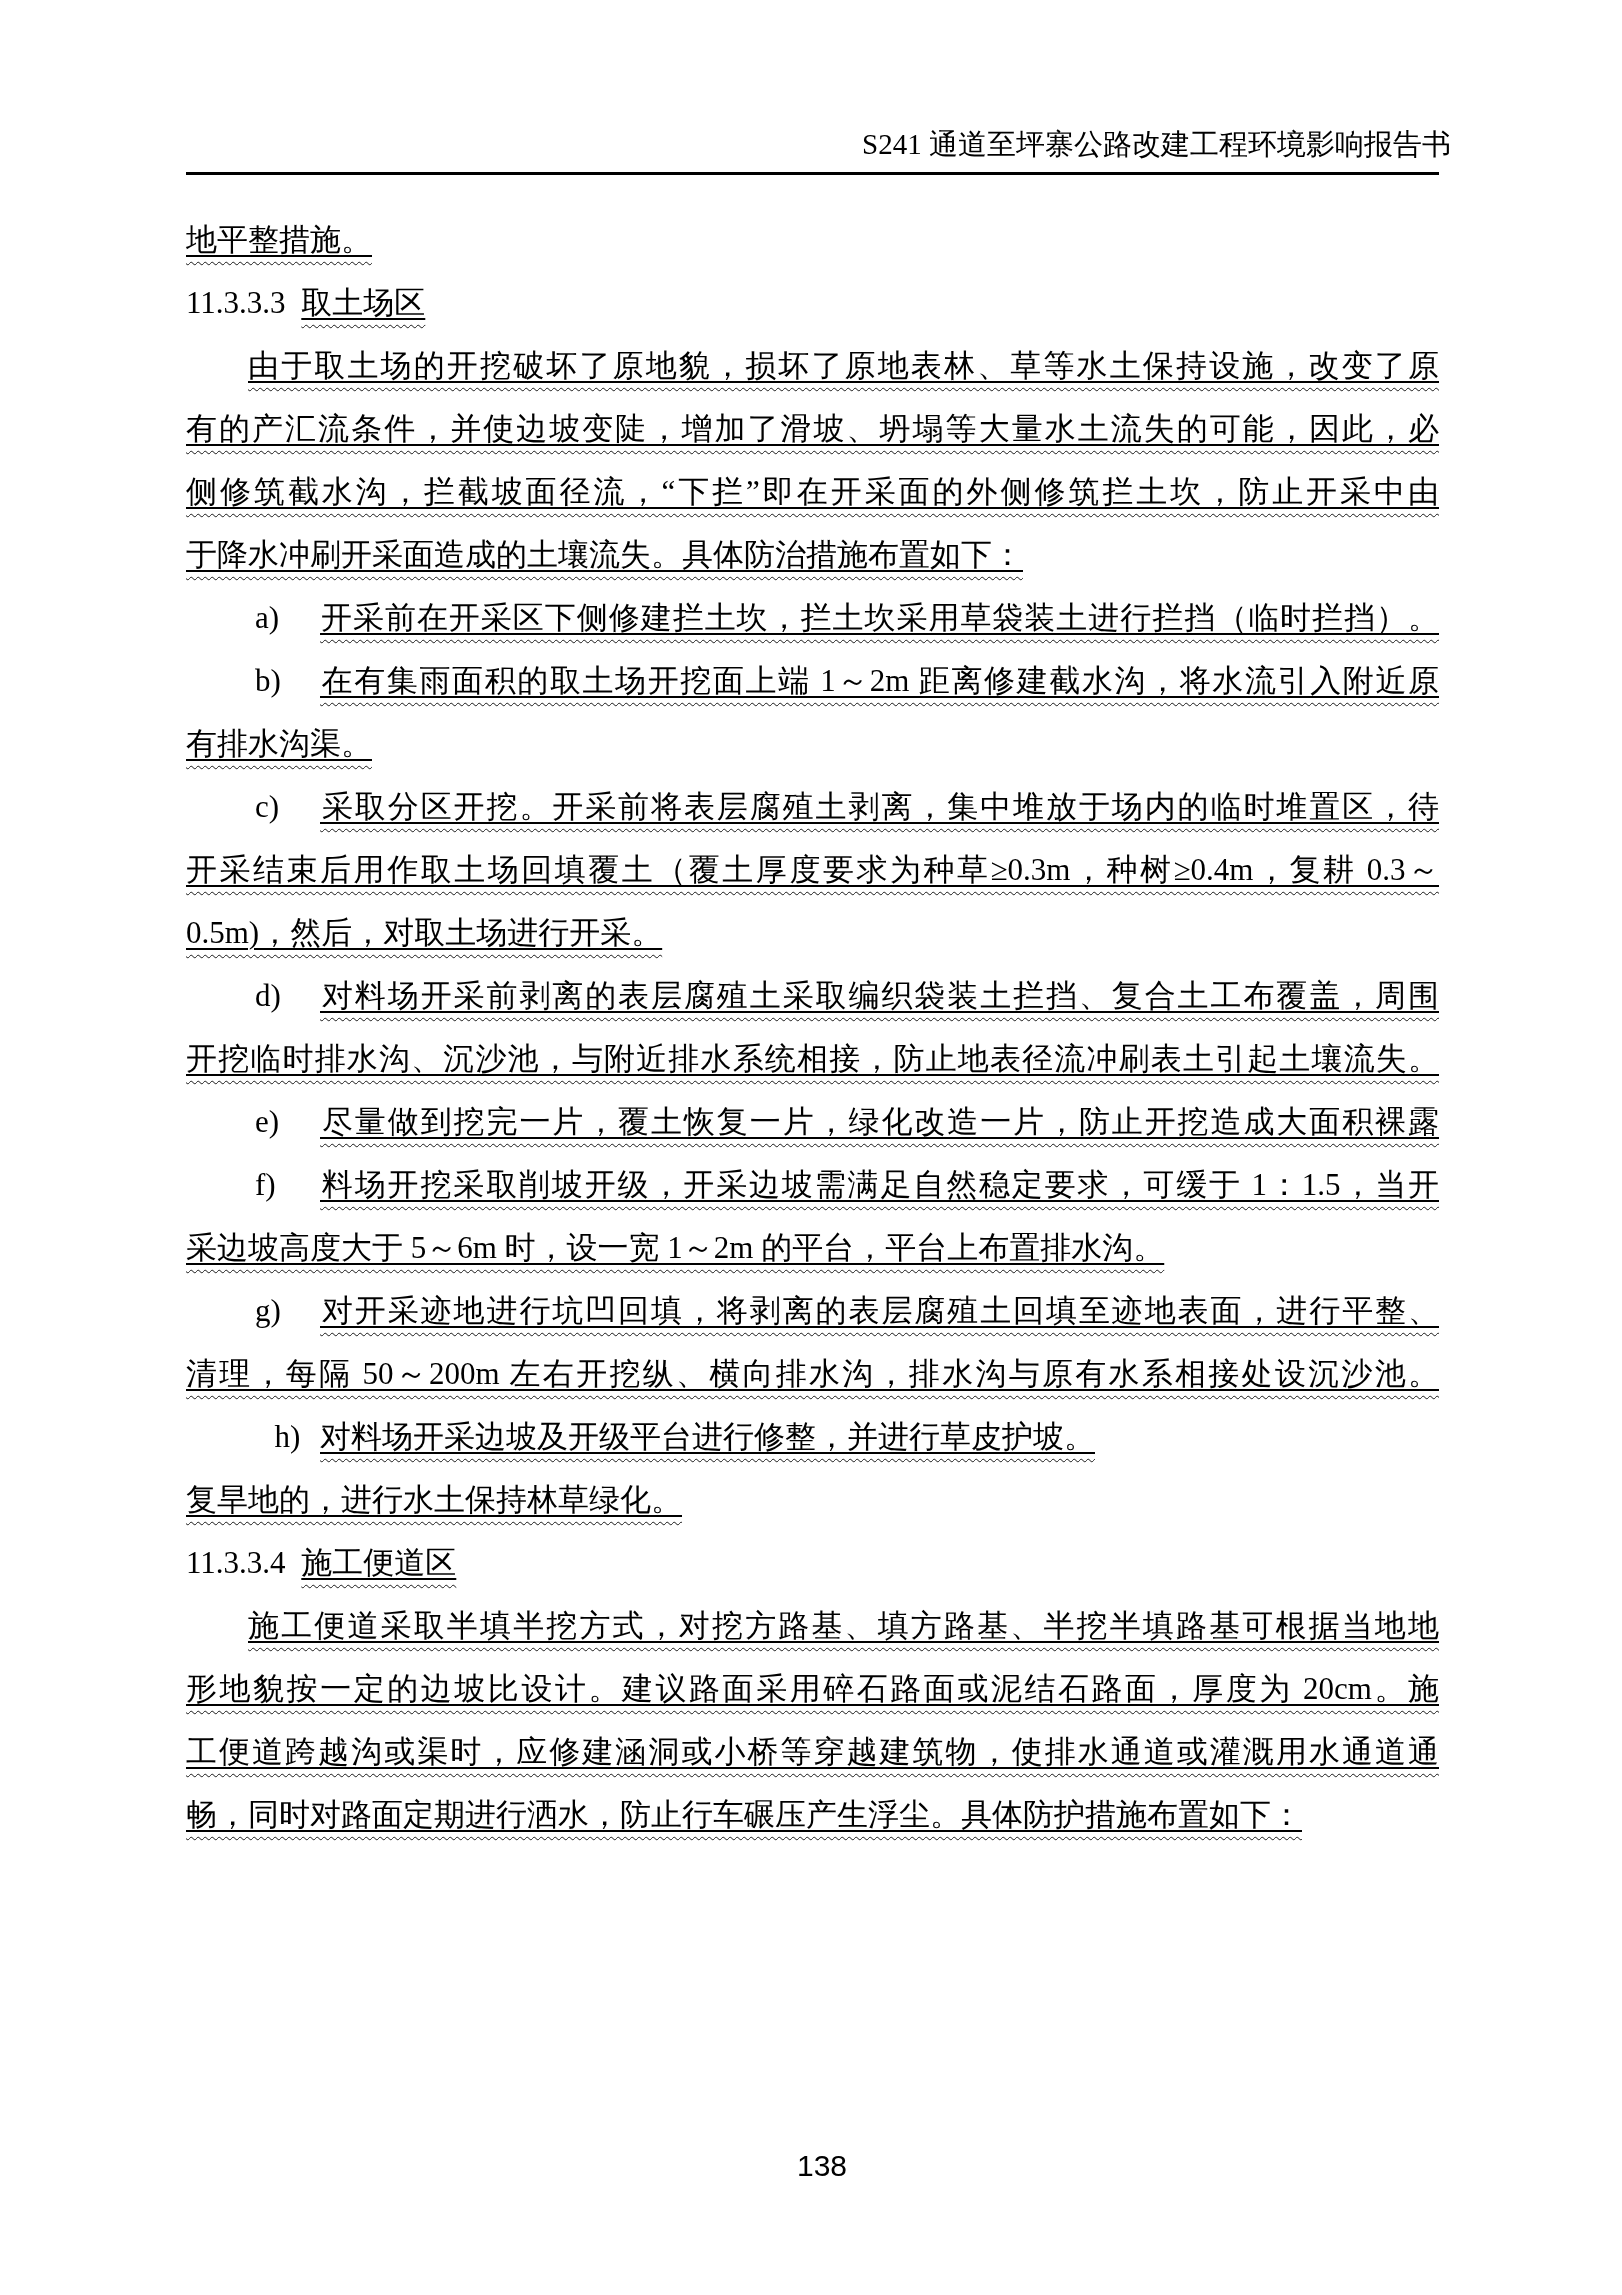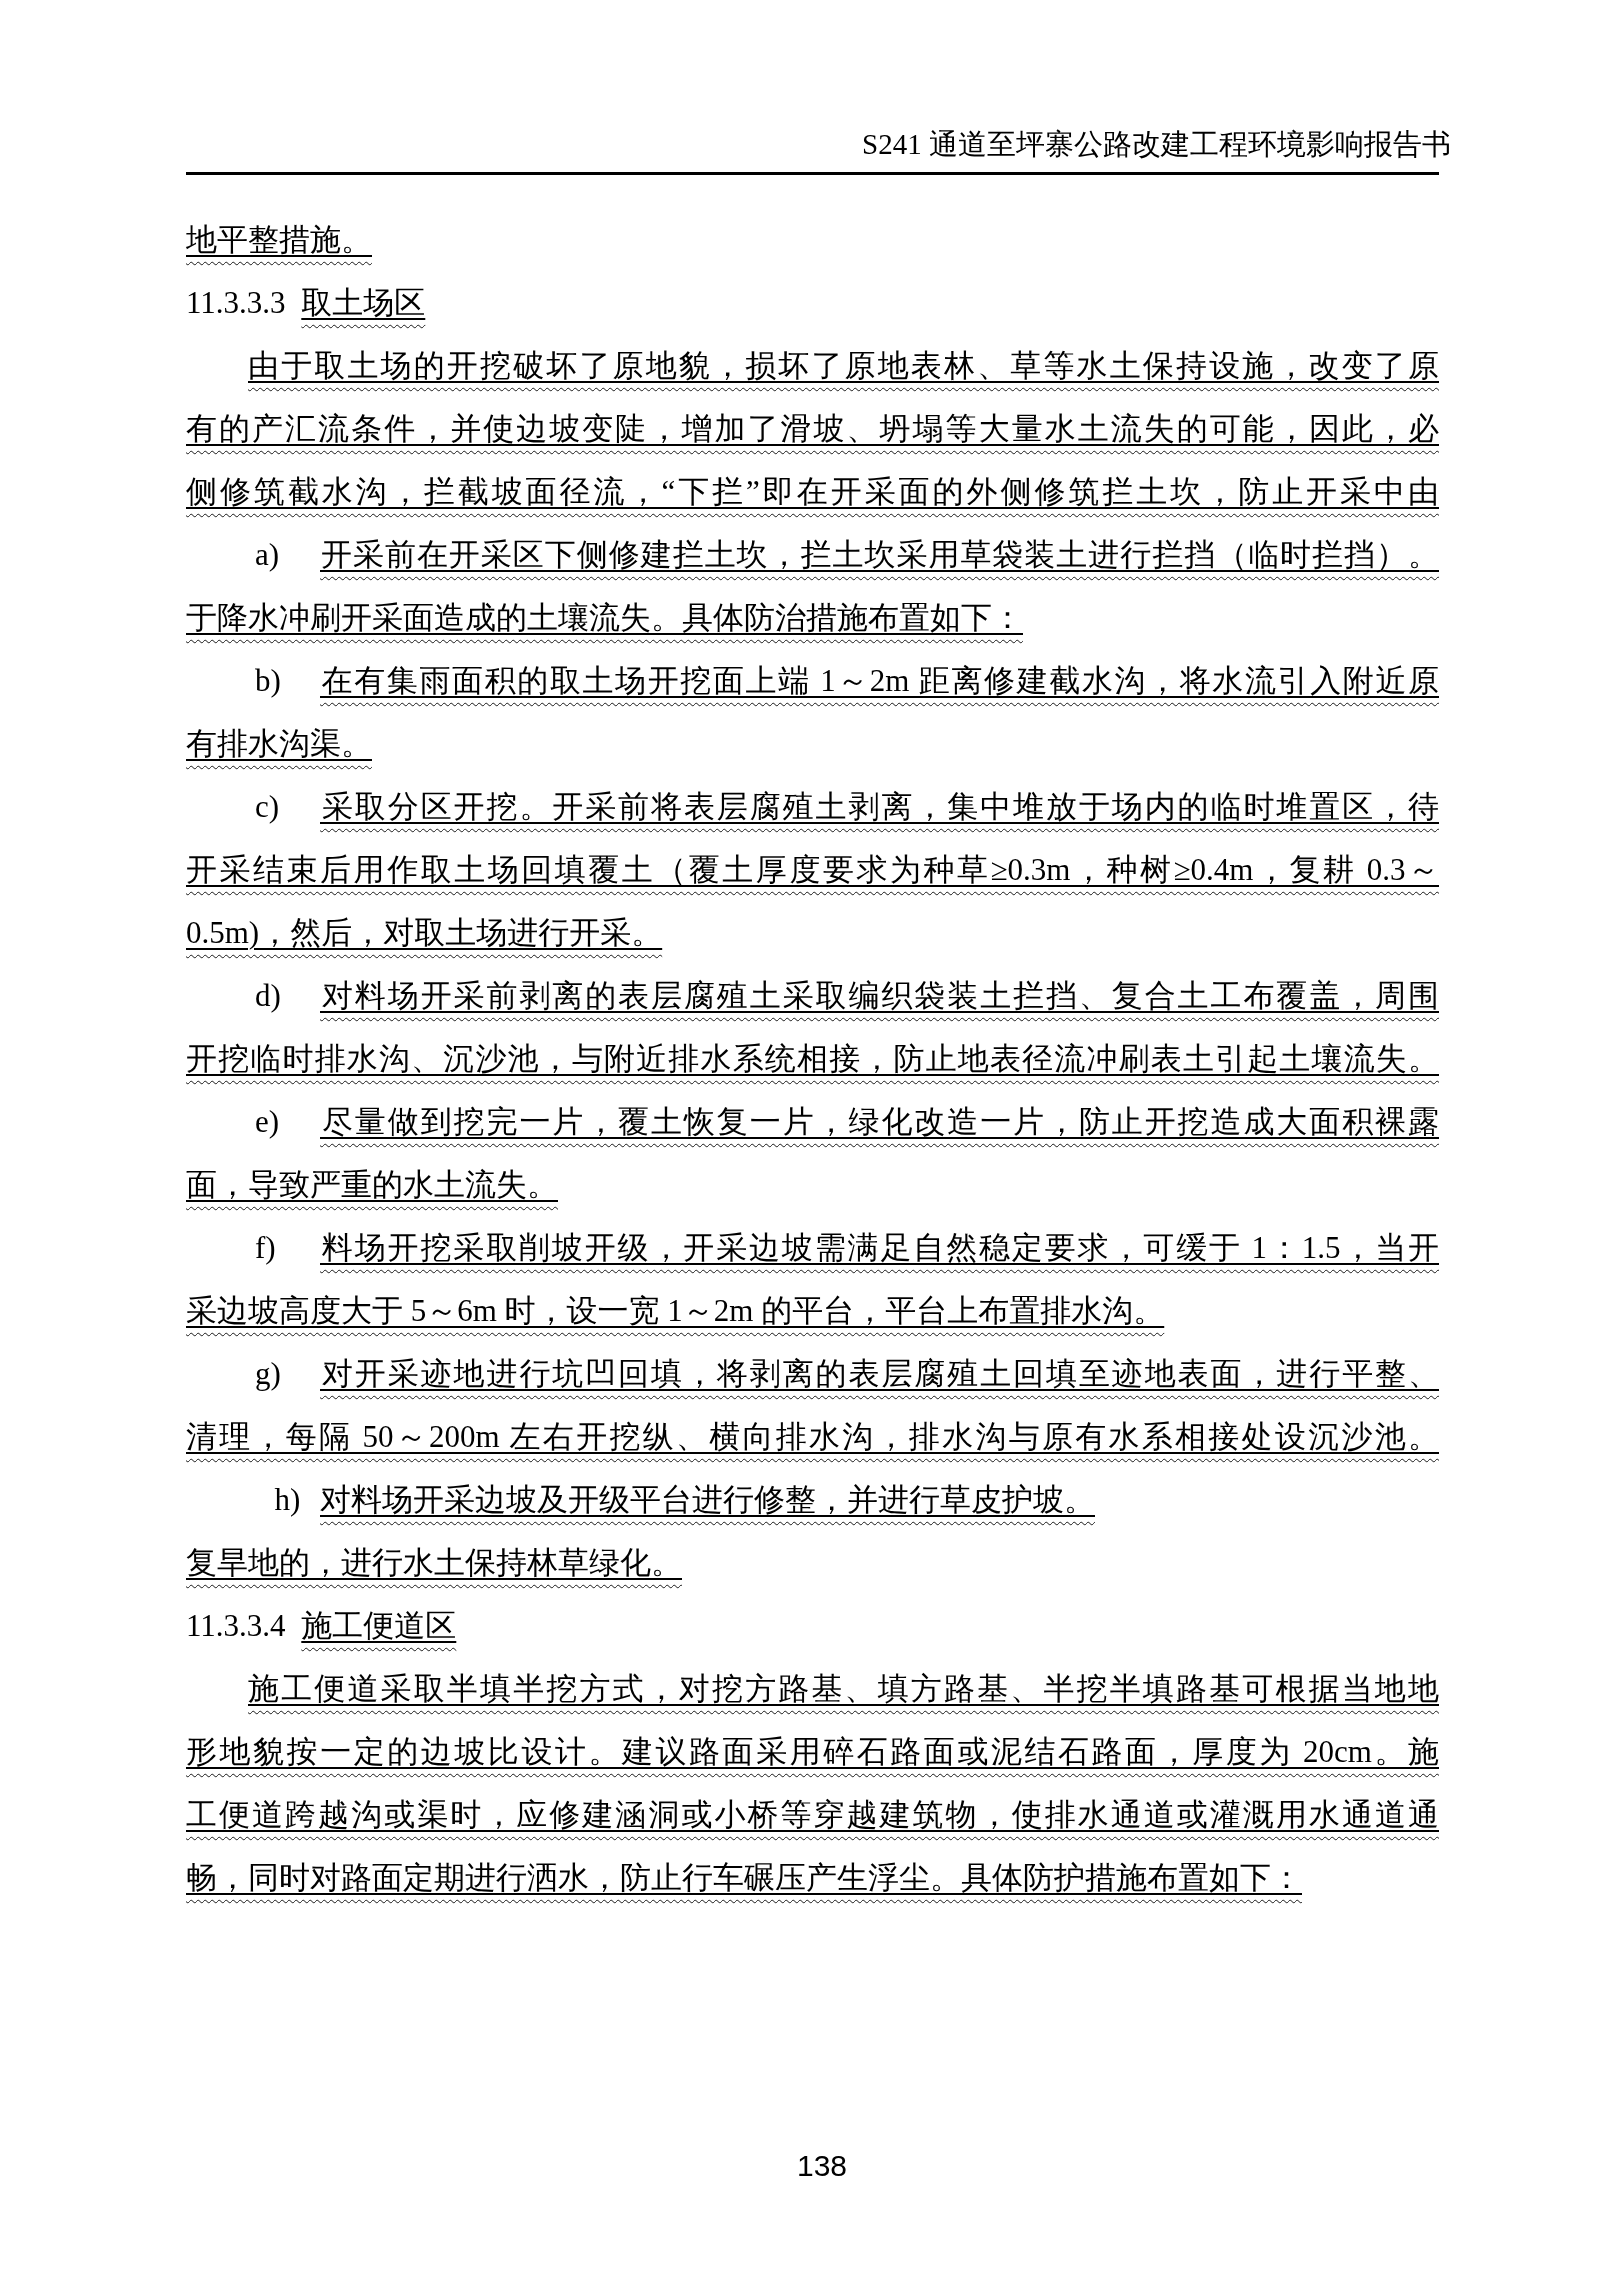--- a/index.html
+++ b/index.html
@@ -60,31 +60,30 @@
   <span>S241 通道至坪寨公路改建工程环境影响报告书</span>
 </div>
 <div class="header-rule"></div>
 
 <div class="doc-body">
     <div class="line cont"><span class="ul"><span class="wv">地平整措施。</span></span></div>
     <div class="line heading"><span class="marker hm">11.3.3.3</span><span class="ul"><span class="wv">取土场区</span></span></div>
     <div class="line para just"><span class="ul"><span class="wv">由于取土场的开挖破坏了原地貌，损坏了原地表林、草等水土保持设施，改变了原</span></span></div>
     <div class="line cont just"><span class="ul"><span class="wv">有的产汇流条件，并使边坡变陡，增加了滑坡、坍塌等大量水土流失的可能，因此，必</span></span></div>
     <div class="line cont just"><span class="ul"><span class="wv">侧修筑截水沟，拦截坡面径流，“下拦”即在开采面的外侧修筑拦土坎，防止开采中由</span></span></div>
+    <div class="line cont"><span class="ul"><span class="wv">于降水冲刷开采面造成的土壤流失。具体防治措施布置如下：</span></span></div>
     <div class="line list just"><span class="marker">a)</span><span class="ul"><span class="wv">开采前在开采区下侧修建拦土坎，拦土坎采用草袋装土进行拦挡（临时拦挡）。</span></span></div>
-    <div class="line cont"><span class="ul"><span class="wv">于降水冲刷开采面造成的土壤流失。具体防治措施布置如下：</span></span></div>
     <div class="line list just"><span class="marker">b)</span><span class="ul"><span class="wv">在有集雨面积的取土场开挖面上端 1～2m 距离修建截水沟，将水流引入附近原</span></span></div>
     <div class="line cont"><span class="ul"><span class="wv">有排水沟渠。</span></span></div>
     <div class="line list just"><span class="marker">c)</span><span class="ul"><span class="wv">采取分区开挖。开采前将表层腐殖土剥离，集中堆放于场内的临时堆置区，待</span></span></div>
     <div class="line cont just"><span class="ul"><span class="wv">开采结束后用作取土场回填覆土（覆土厚度要求为种草≥0.3m，种树≥0.4m，复耕 0.3～</span></span></div>
     <div class="line cont"><span class="ul"><span class="wv">0.5m)，然后，对取土场进行开采。</span></span></div>
     <div class="line list just"><span class="marker">d)</span><span class="ul"><span class="wv">对料场开采前剥离的表层腐殖土采取编织袋装土拦挡、复合土工布覆盖，周围</span></span></div>
     <div class="line cont just"><span class="ul"><span class="wv">开挖临时排水沟、沉沙池，与附近排水系统相接，防止地表径流冲刷表土引起土壤流失。</span></span></div>
     <div class="line list just"><span class="marker">e)</span><span class="ul"><span class="wv">尽量做到挖完一片，覆土恢复一片，绿化改造一片，防止开挖造成大面积裸露</span></span></div>
-    <div class="line cont"><span class="ul"><span class="wv">面，导致严重的水土流失。</span></span></div>
     <div class="line list just"><span class="marker">f)</span><span class="ul"><span class="wv">料场开挖采取削坡开级，开采边坡需满足自然稳定要求，可缓于 1：1.5，当开</span></span></div>
     <div class="line cont"><span class="ul"><span class="wv">采边坡高度大于 5～6m 时，设一宽 1～2m 的平台，平台上布置排水沟。</span></span></div>
     <div class="line list just"><span class="marker">g)</span><span class="ul"><span class="wv">对开采迹地进行坑凹回填，将剥离的表层腐殖土回填至迹地表面，进行平整、</span></span></div>
     <div class="line cont just"><span class="ul"><span class="wv">清理，每隔 50～200m 左右开挖纵、横向排水沟，排水沟与原有水系相接处设沉沙池。</span></span></div>
     <div class="line list"><span class="marker">h)</span><span class="ul"><span class="wv">对料场开采边坡及开级平台进行修整，并进行草皮护坡。</span></span></div>
     <div class="line cont"><span class="ul"><span class="wv">复旱地的，进行水土保持林草绿化。</span></span></div>
     <div class="line heading"><span class="marker hm">11.3.3.4</span><span class="ul"><span class="wv">施工便道区</span></span></div>
     <div class="line para just"><span class="ul"><span class="wv">施工便道采取半填半挖方式，对挖方路基、填方路基、半挖半填路基可根据当地地</span></span></div>
     <div class="line cont just"><span class="ul"><span class="wv">形地貌按一定的边坡比设计。建议路面采用碎石路面或泥结石路面，厚度为 20cm。施</span></span></div>
     <div class="line cont just"><span class="ul"><span class="wv">工便道跨越沟或渠时，应修建涵洞或小桥等穿越建筑物，使排水通道或灌溉用水通道通</span></span></div>

